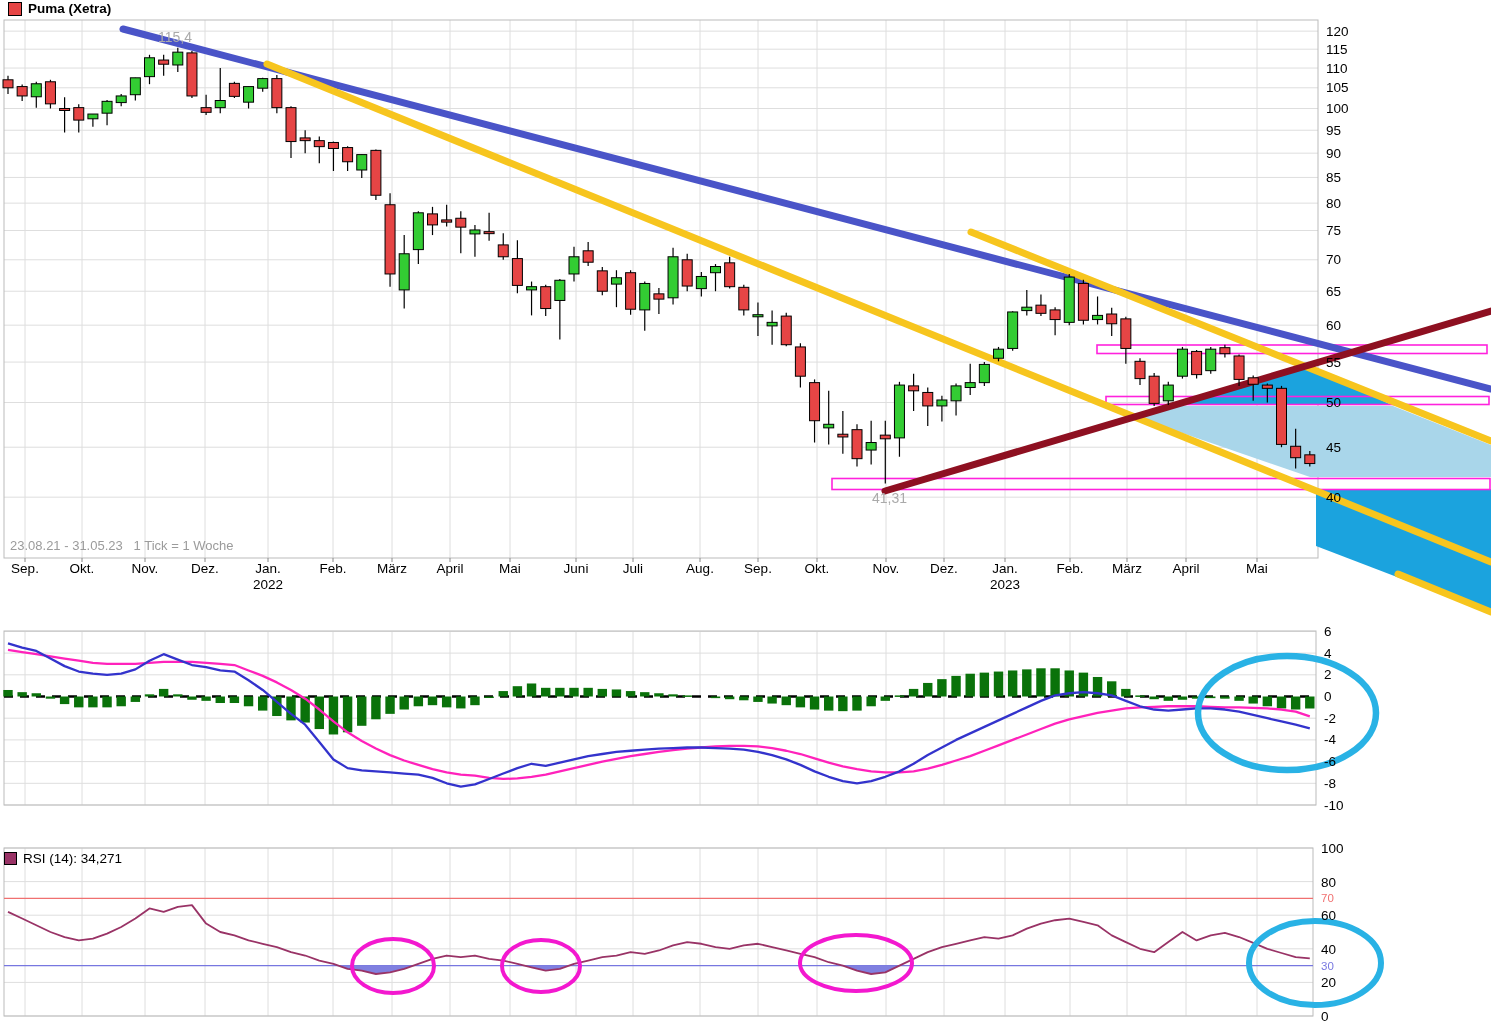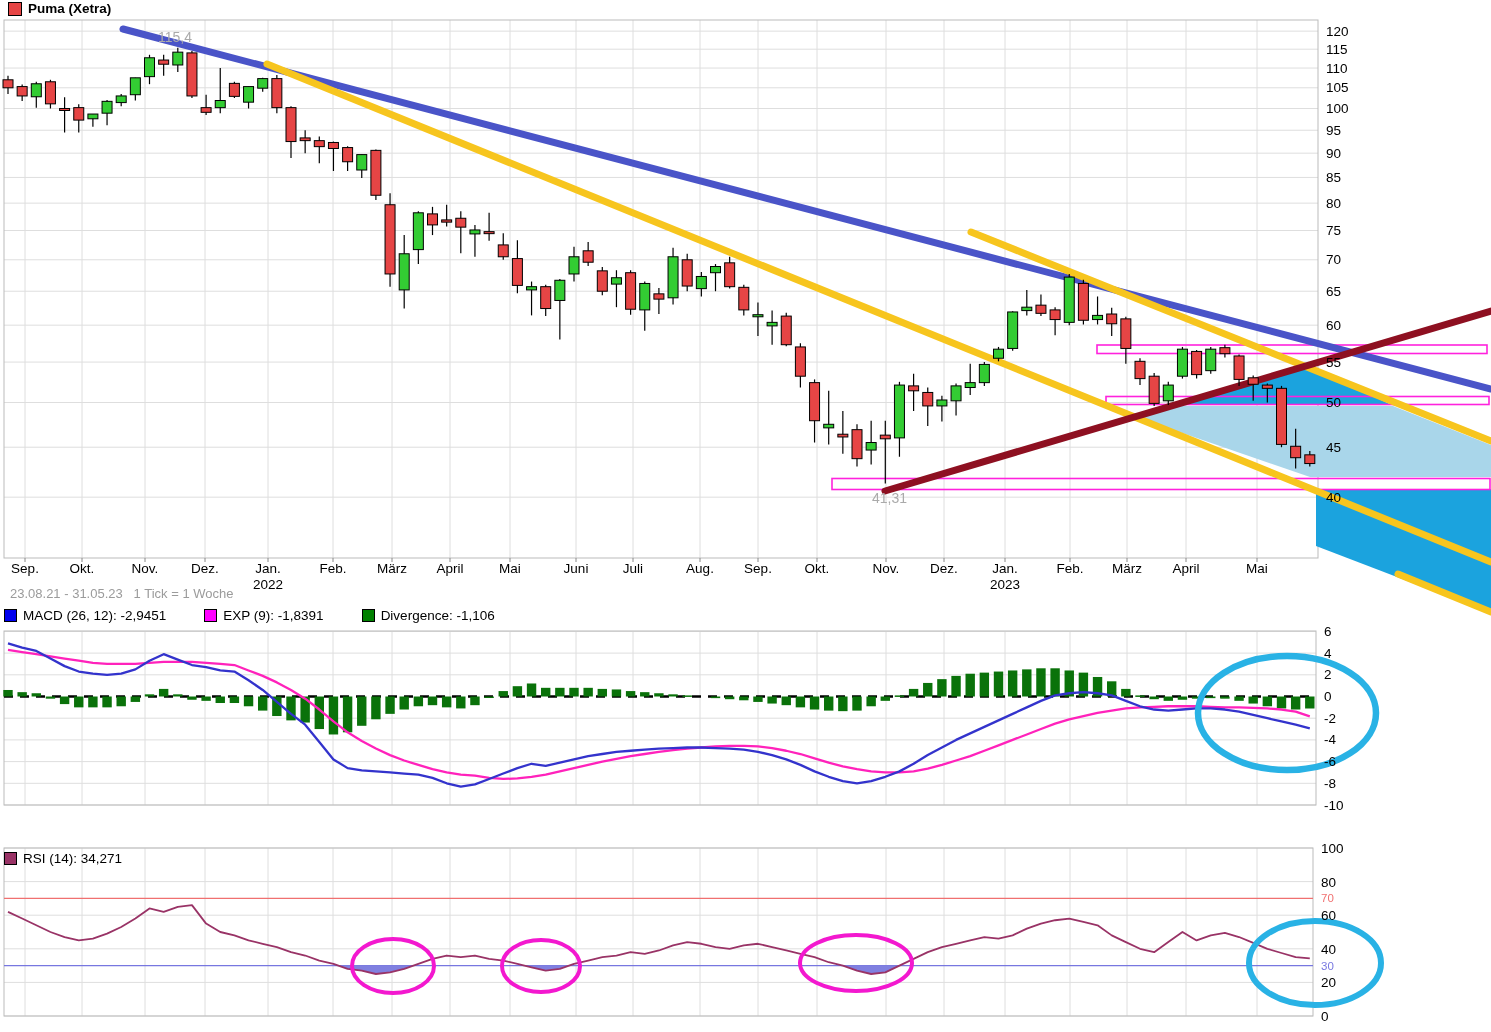--- a/index.html
+++ b/index.html
@@ -541,30 +541,20 @@
         <text x="1321" y="902.4" font-size="11.5" fill="#f07070" font-family="Liberation Sans, sans-serif">70</text>
         <text x="1321" y="969.6" font-size="11.5" fill="#7777e0" font-family="Liberation Sans, sans-serif">30</text>
       </g>
     </svg>
 
   <div class="legend-row" style="left:8px;top:1px;font-weight:bold;">
     <span class="sw" style="width: 12px; height: 12px; background: rgb(230, 69, 69);"></span>
     <span>Puma (Xetra)</span>
   </div>
 
-  <div class="legend-row" style="left:4px;top:608px;">
-    <span class="sw" style="background: rgb(0, 0, 238);"></span>
-    <span>MACD (26, 12): -2,9451</span>
-    <span style="width:26px;"></span>
-    <span class="sw" style="background: rgb(255, 0, 255);"></span>
-    <span>EXP (9): -1,8391</span>
-    <span style="width:26px;"></span>
-    <span class="sw" style="background: rgb(0, 128, 0);"></span>
-    <span>Divergence: -1,106</span>
-  </div>
 
   <div class="legend-row" style="left:4px;top:851px;">
     <span class="sw" style="background: rgb(153, 51, 102);"></span>
     <span>RSI (14): 34,271</span>
   </div>
 
-  <div class="footer-note" style="left:10px;top:538px;margin-top:48px;"><span>23.08.21 - 31.05.23</span>   <span>1 Tick = 1 Woche</span></div>
+  <div class="footer-note" style="left:10px;top:538px;"><span>23.08.21 - 31.05.23</span>   <span>1 Tick = 1 Woche</span></div>
 </div>
 
 </body></html>

